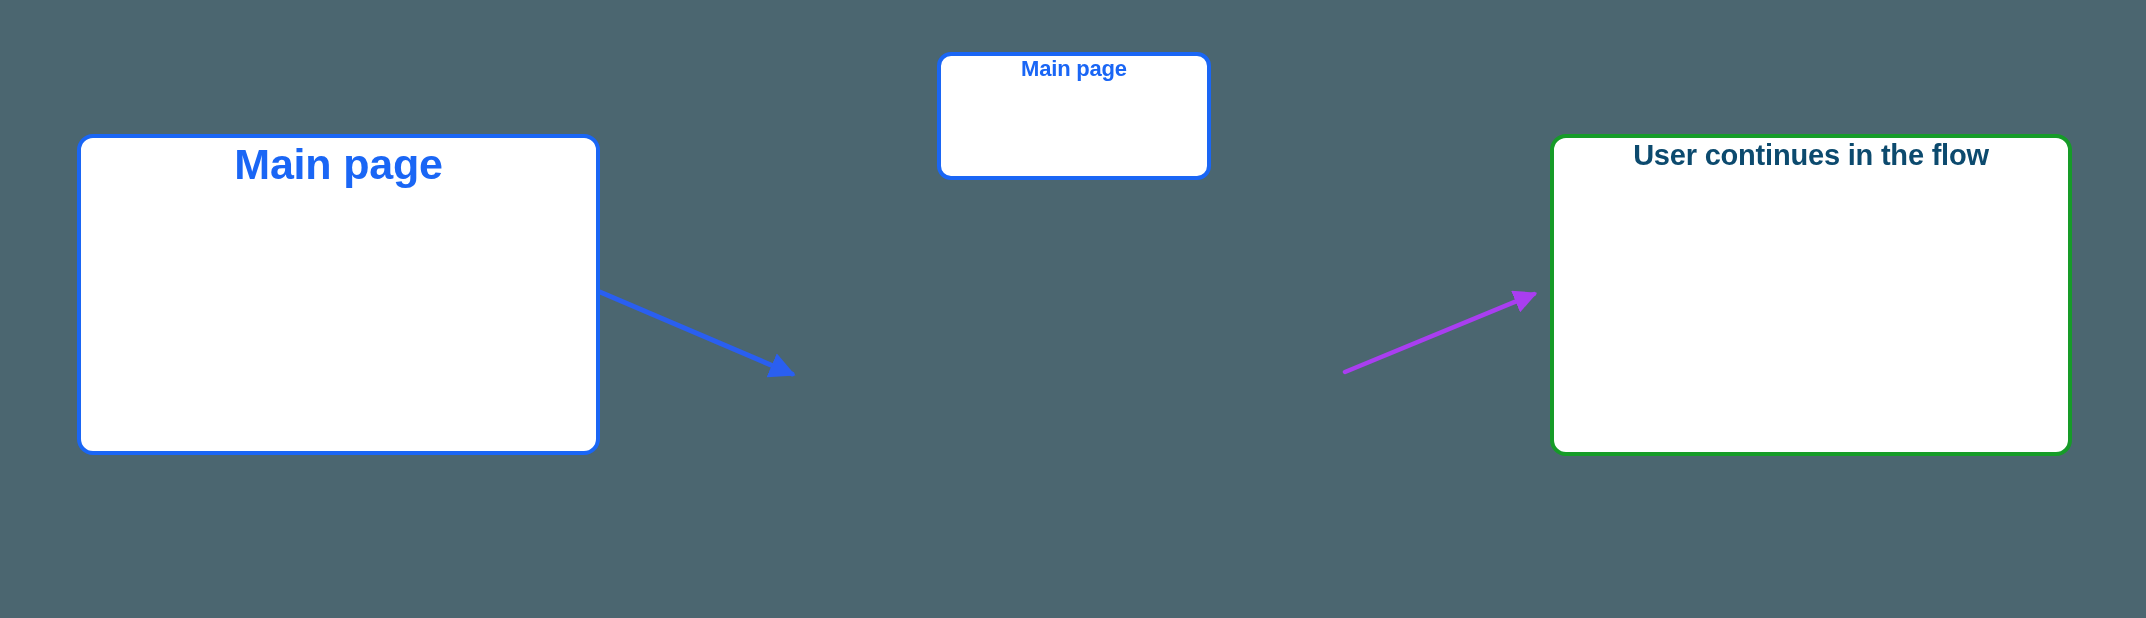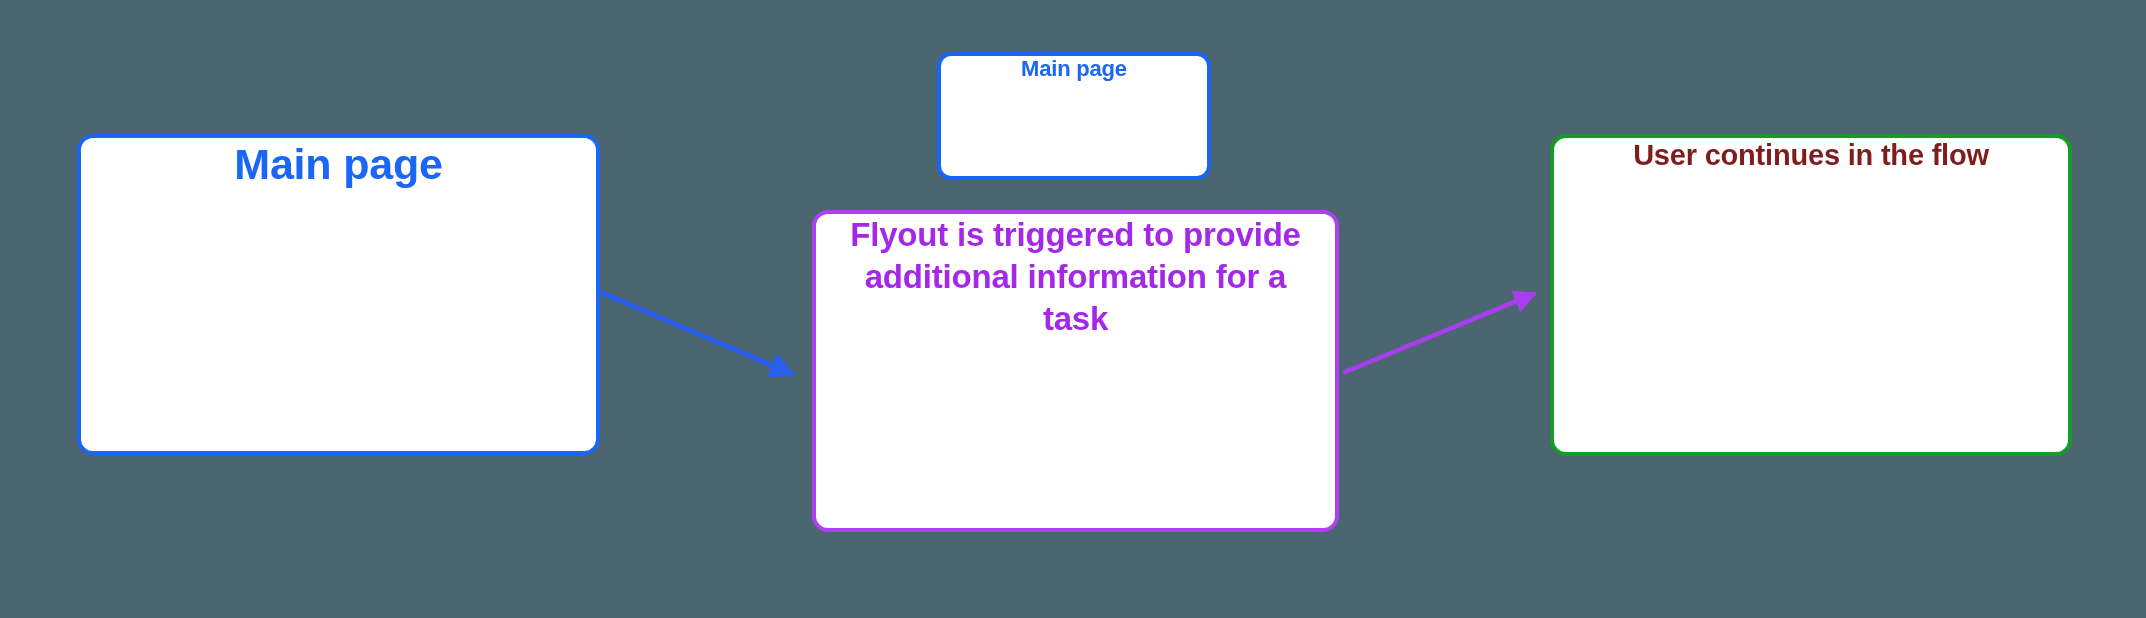--- a/index.html
+++ b/index.html
@@ -86,21 +86,21 @@
     left: 1550px;
     top: 134px;
     width: 522px;
     height: 322px;
     border-width: 4px;
     border-color: #169b28;
     border-radius: 16px;
     padding: 0 24px;
   }
   #node-user-continues .node-label {
-    color: #7f1d1d;
+    color: #0c4a6e;
     font-size: 29px;
   }
 
   
   #connectors {
     position: absolute;
     left: 0;
     top: 0;
     width: 2146px;
     height: 618px;
@@ -128,21 +128,18 @@
   </svg>
 
   <div class="node" id="node-main-page">
     <span class="node-label">Main page</span>
   </div>
 
   <div class="node" id="node-main-page-small">
     <span class="node-label">Main page</span>
   </div>
 
-  <div class="node" id="node-flyout">
-    <span class="node-label">Flyout is triggered to provide additional information for a task</span>
-  </div>
 
   <div class="node" id="node-user-continues">
     <span class="node-label">User continues in the flow</span>
   </div>
 
 </div>
 
 </body></html>

